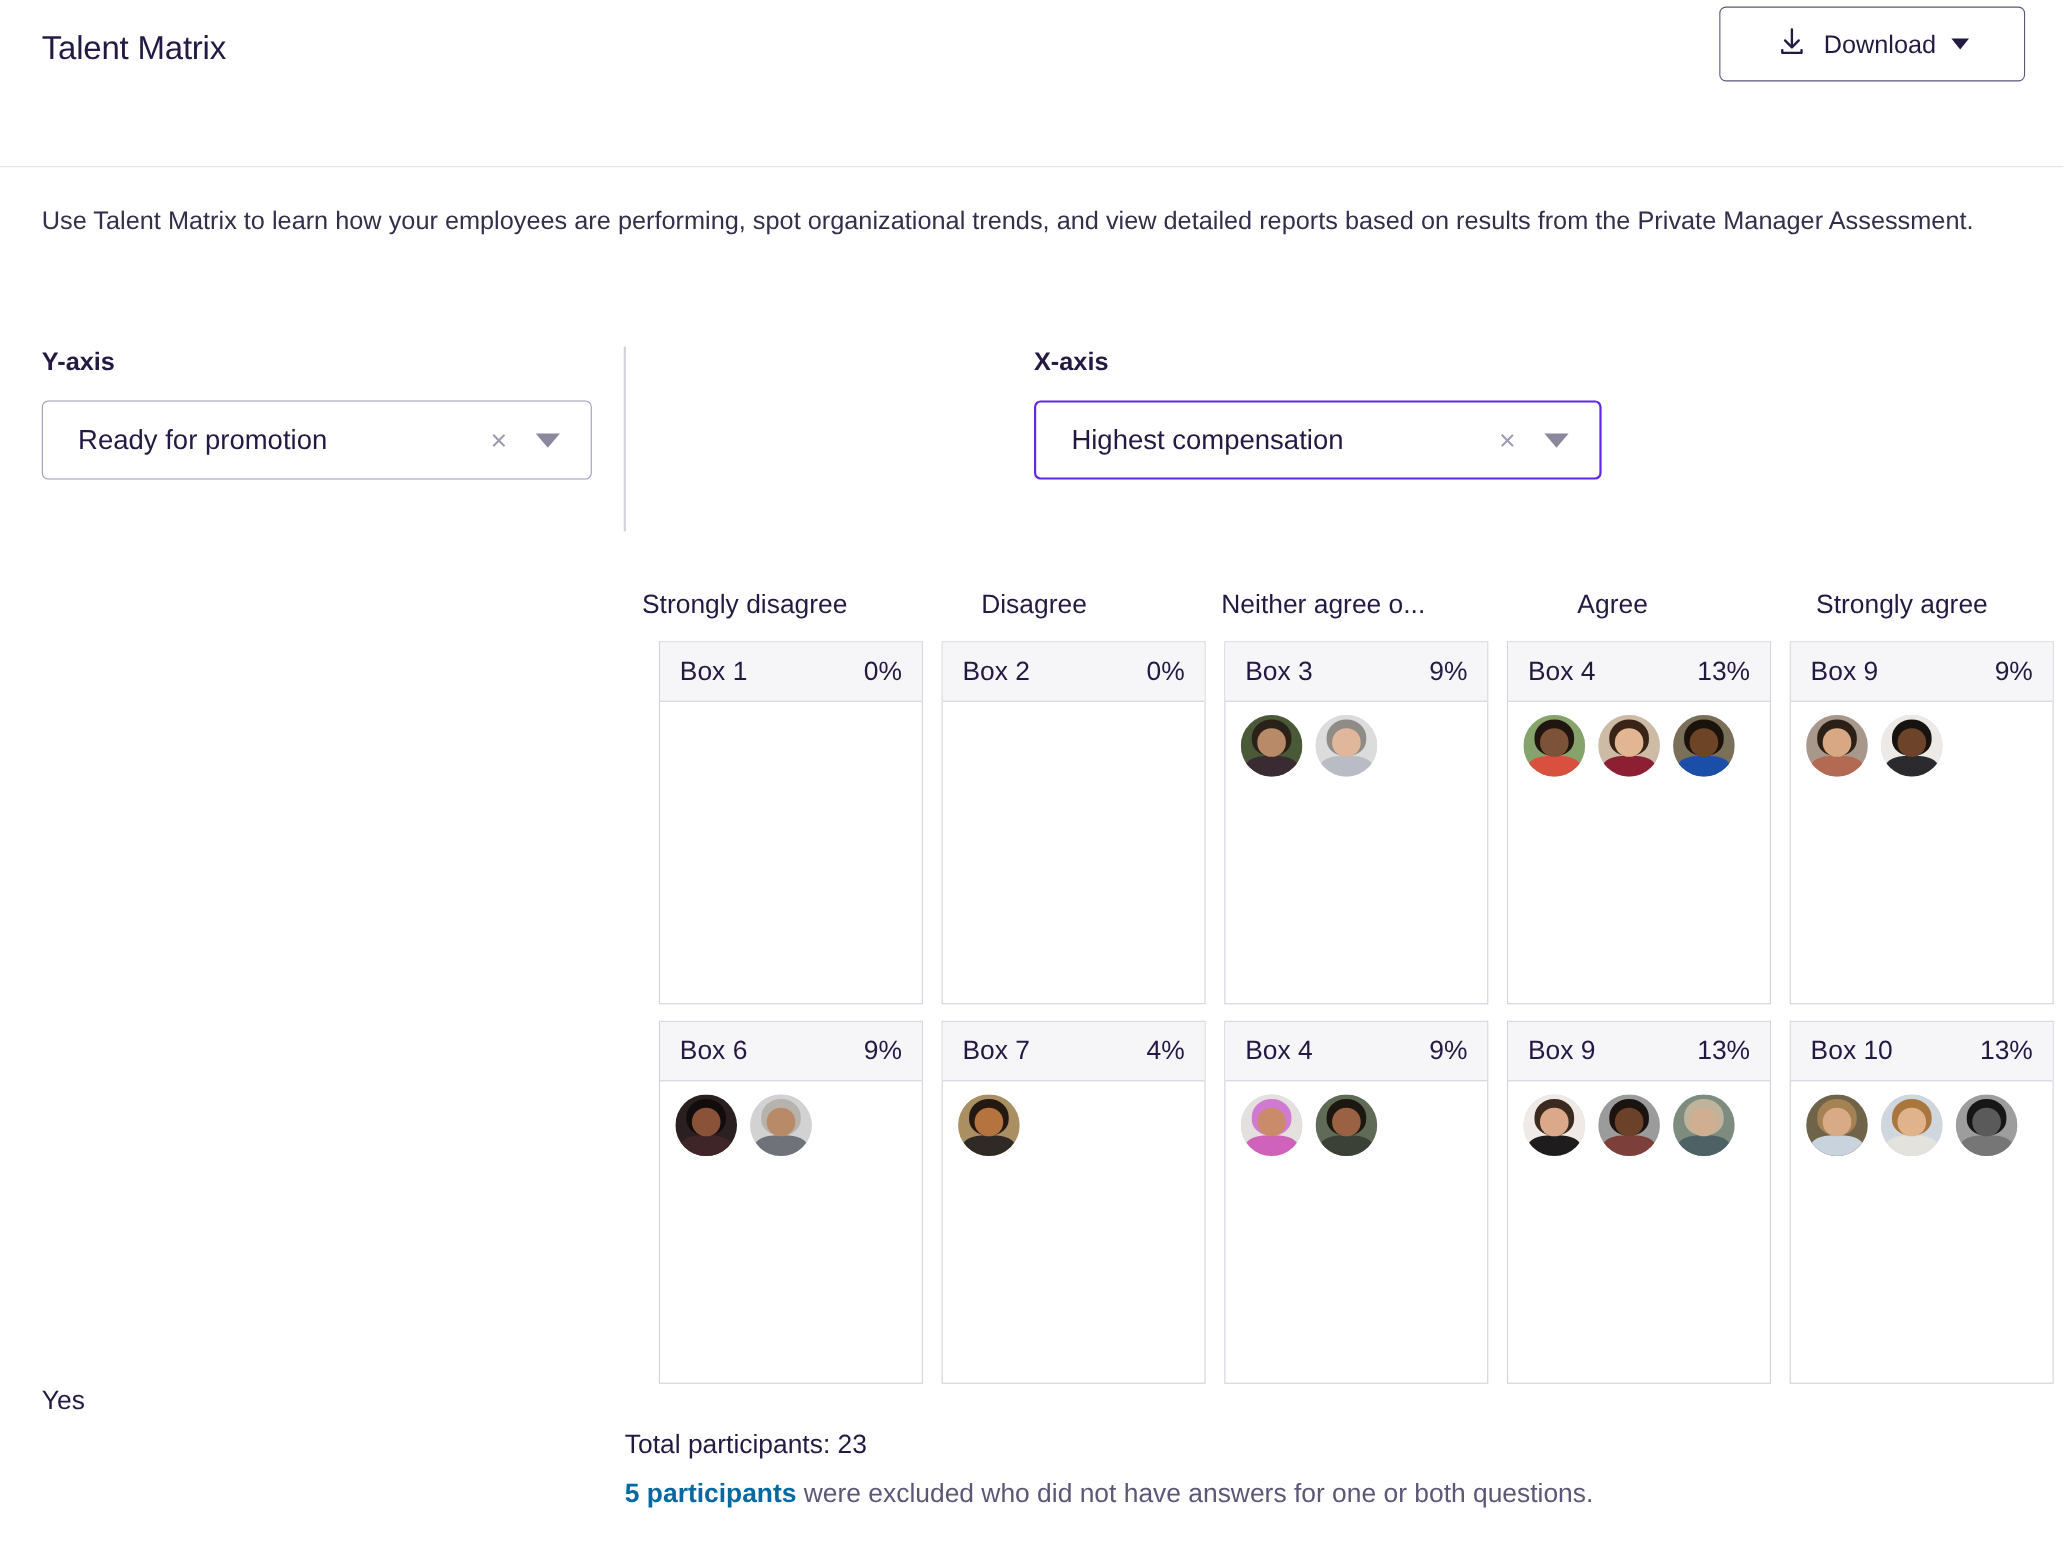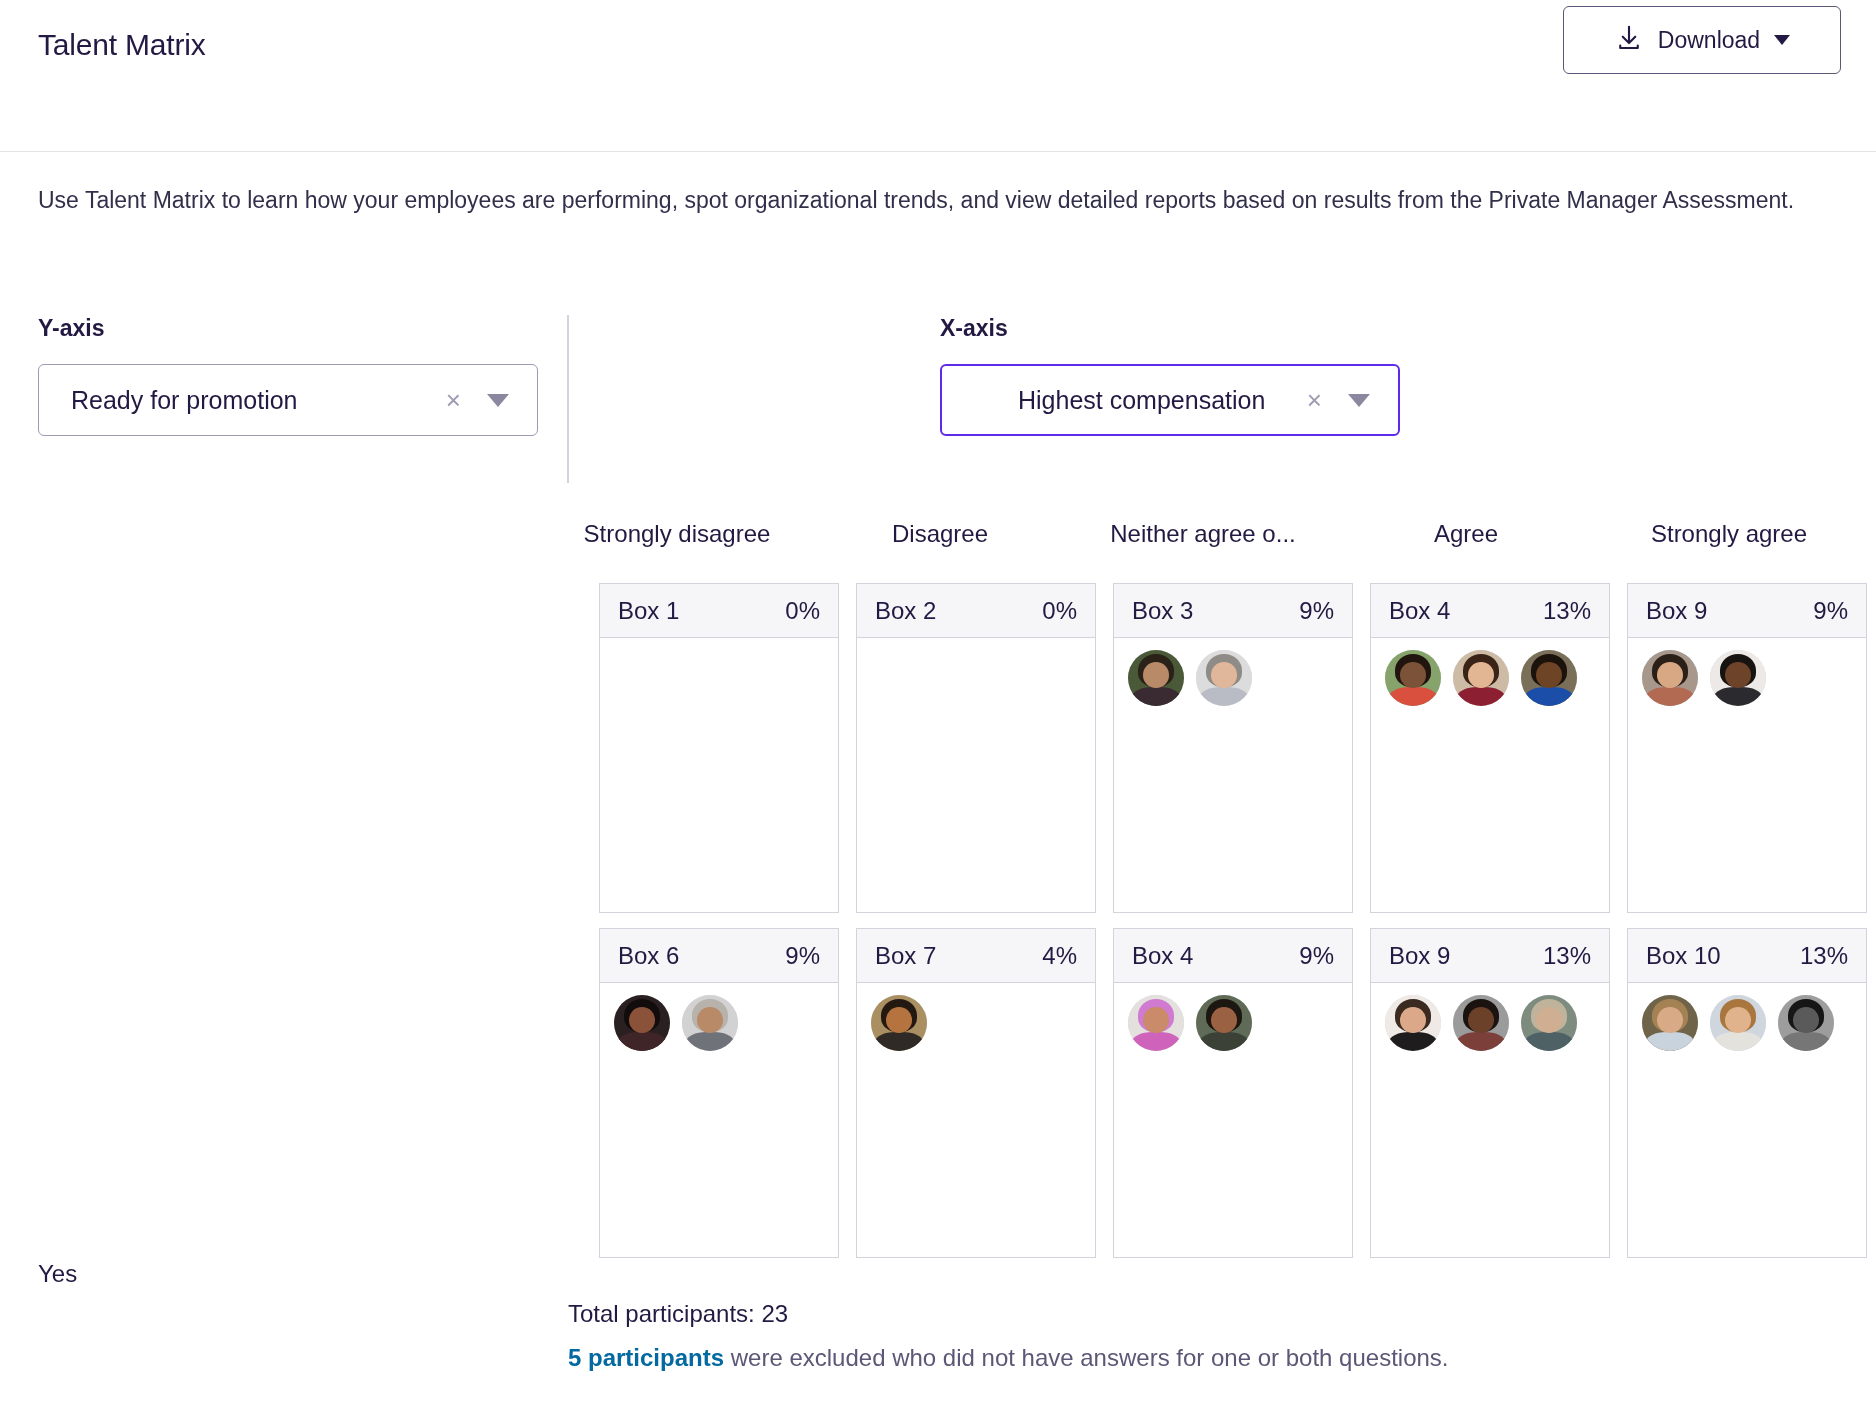--- a/index.html
+++ b/index.html
@@ -81,21 +81,21 @@
   .select-box {
     height: 72px;
     border-radius: 6px;
     background: #fff;
     display: flex;
     align-items: center;
     position: relative;
     cursor: pointer;
   }
   #y-select { width: 500px; border: 1px solid #9e9ab2; }
-  #x-select { width: 460px; border: 2px solid #6028e8; padding-left: 44px; }
+  #x-select { width: 516px; border: 2px solid #6028e8; }
   .select-value {
     font-size: 25px;
     font-weight: 500;
     color: #231942;
     padding-left: 32px;
   }
   .select-clear {
     position: absolute;
     right: 76px;
     font-size: 26px;
@@ -108,21 +108,21 @@
     width: 0; height: 0;
     border-left: 11px solid transparent;
     border-right: 11px solid transparent;
     border-top: 13px solid #8b879f;
   }
 
   
   #matrix { position: absolute; left: 0; top: 520px; width: 1876px; }
   #col-headers {
     position: absolute;
-    left: 568px; top: 0;
+    left: 568px; top: 16px;
     width: 1270px;
     display: flex;
     gap: 28px;
   }
   .col-header {
     width: 240px;
     margin-right: 17px;
     font-size: 24px;
     color: #231942;
     text-align: center;

